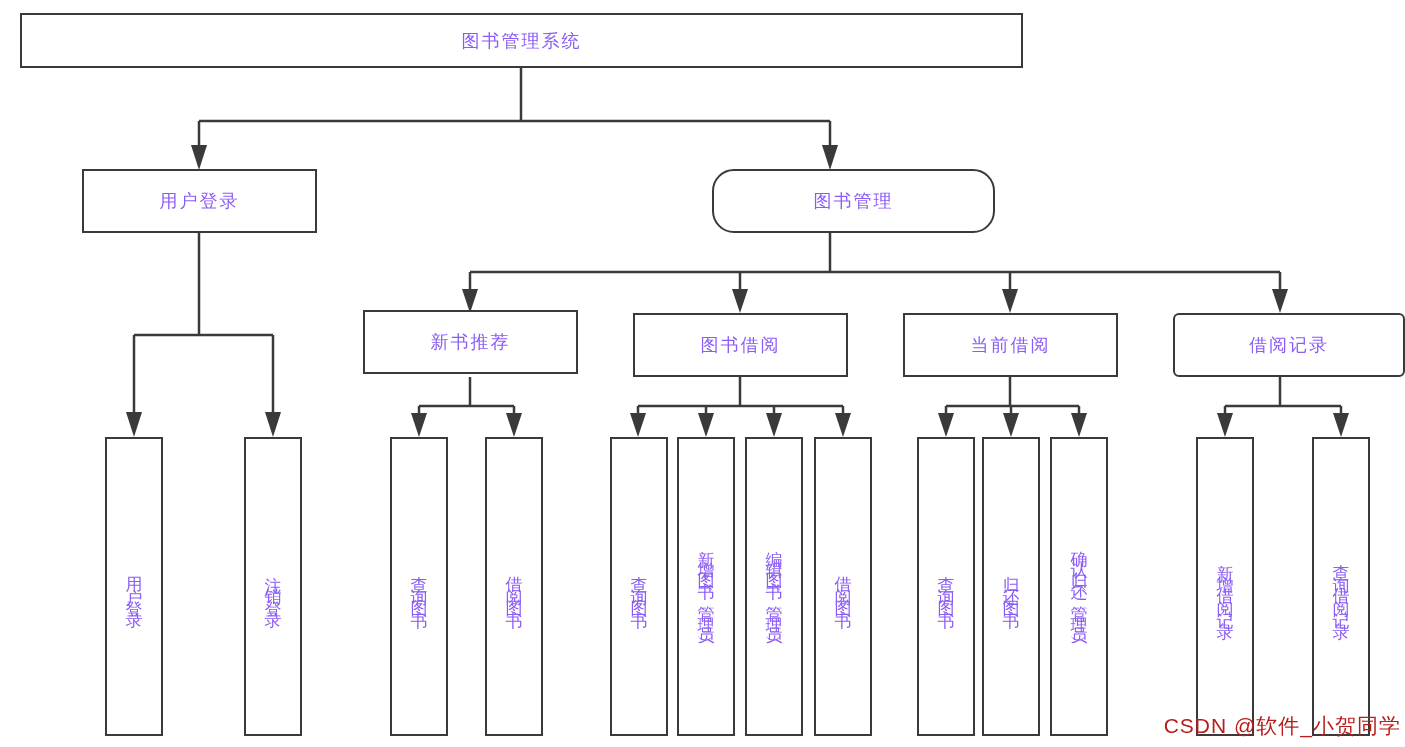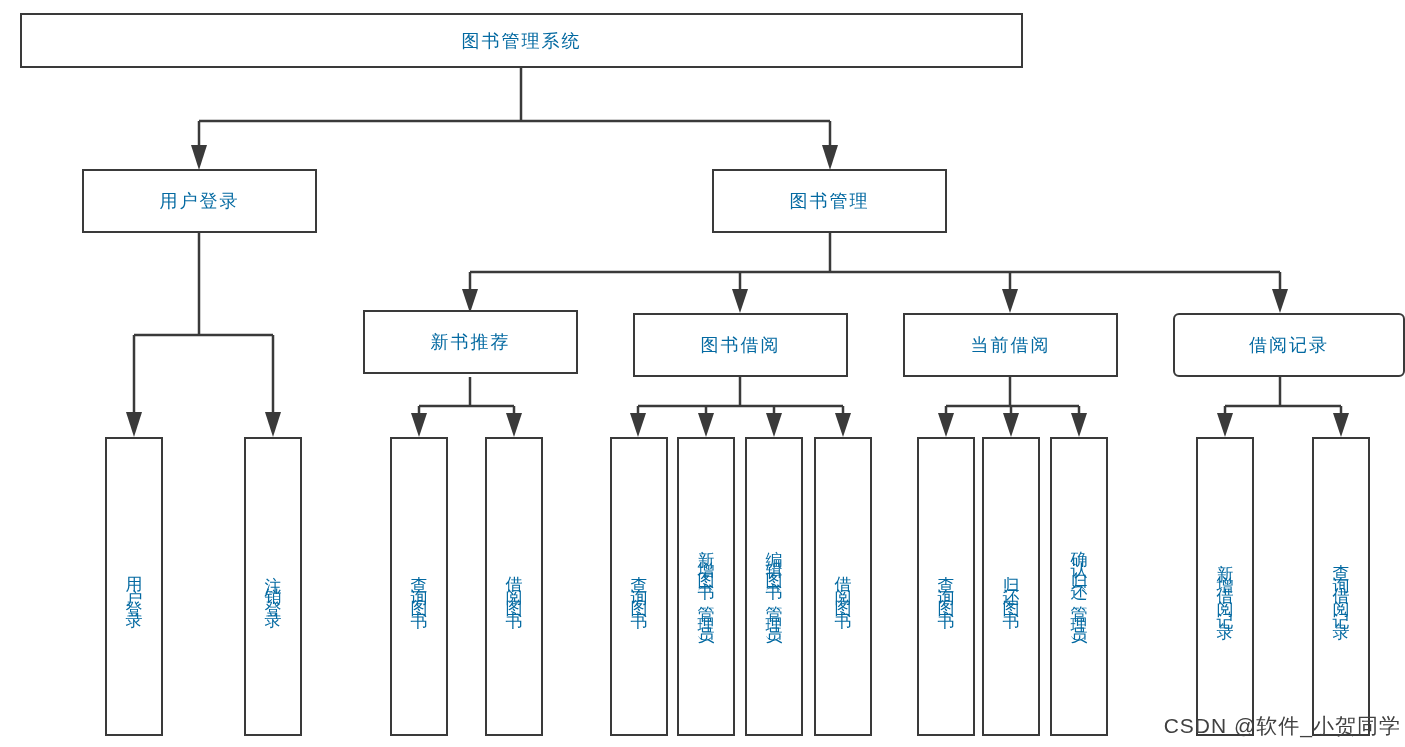--- a/index.html
+++ b/index.html
@@ -15,42 +15,42 @@
     position: absolute;
     left: 0; top: 0;
     width: 1405px; height: 747px;
     z-index: 1;
   }
   .node {
     position: absolute;
     box-sizing: border-box;
     border: 2.5px solid #3a3a3a;
     background: #ffffff;
-    color: #0369a1;
+    color: #8b5cf6;
     display: flex;
     align-items: center;
     justify-content: center;
     z-index: 2;
   }
   .node.h { font-size: 18px; letter-spacing: 2px; }
   .node.v span {
     writing-mode: vertical-rl;
     text-orientation: mixed;
     font-size: 17px;
     letter-spacing: 12px;
     line-height: 1;
   }
   .node.v.long span { letter-spacing: 11px; }
   .watermark {
     position: absolute;
     right: 4px;
     top: 712px;
     z-index: 5;
     font-size: 21px;
-    color: #404040;
+    color: #b91c1c;
     letter-spacing: 1px;
     white-space: nowrap;
   }
 </style>
 </head>
 <body>
 
 <div class="canvas">
 
   <svg class="connectors" viewBox="0 0 1405 747" xmlns="http://www.w3.org/2000/svg" aria-hidden="true">
@@ -126,21 +126,21 @@
     </g>
   </svg>
 
   <div class="node h" style="left:20px; top:13px; width:1003px; height:55px;">
     <span>图书管理系统</span>
   </div>
 
   <div class="node h" style="left:82px; top:169px; width:235px; height:64px;">
     <span>用户登录</span>
   </div>
-  <div class="node h" style="left:712px; top:169px; width:235px; height:64px;">
+  <div class="node h" style="left:712px; top:169px; width:283px; height:64px;border-radius:22px;">
     <span>图书管理</span>
   </div>
 
   <div class="node h" style="left:363px; top:310px; width:215px; height:64px;">
     <span>新书推荐</span>
   </div>
   <div class="node h" style="left:903px; top:313px; width:215px; height:64px;">
     <span>当前借阅</span>
   </div>
   <div class="node h" style="left:633px; top:313px; width:215px; height:64px;">

